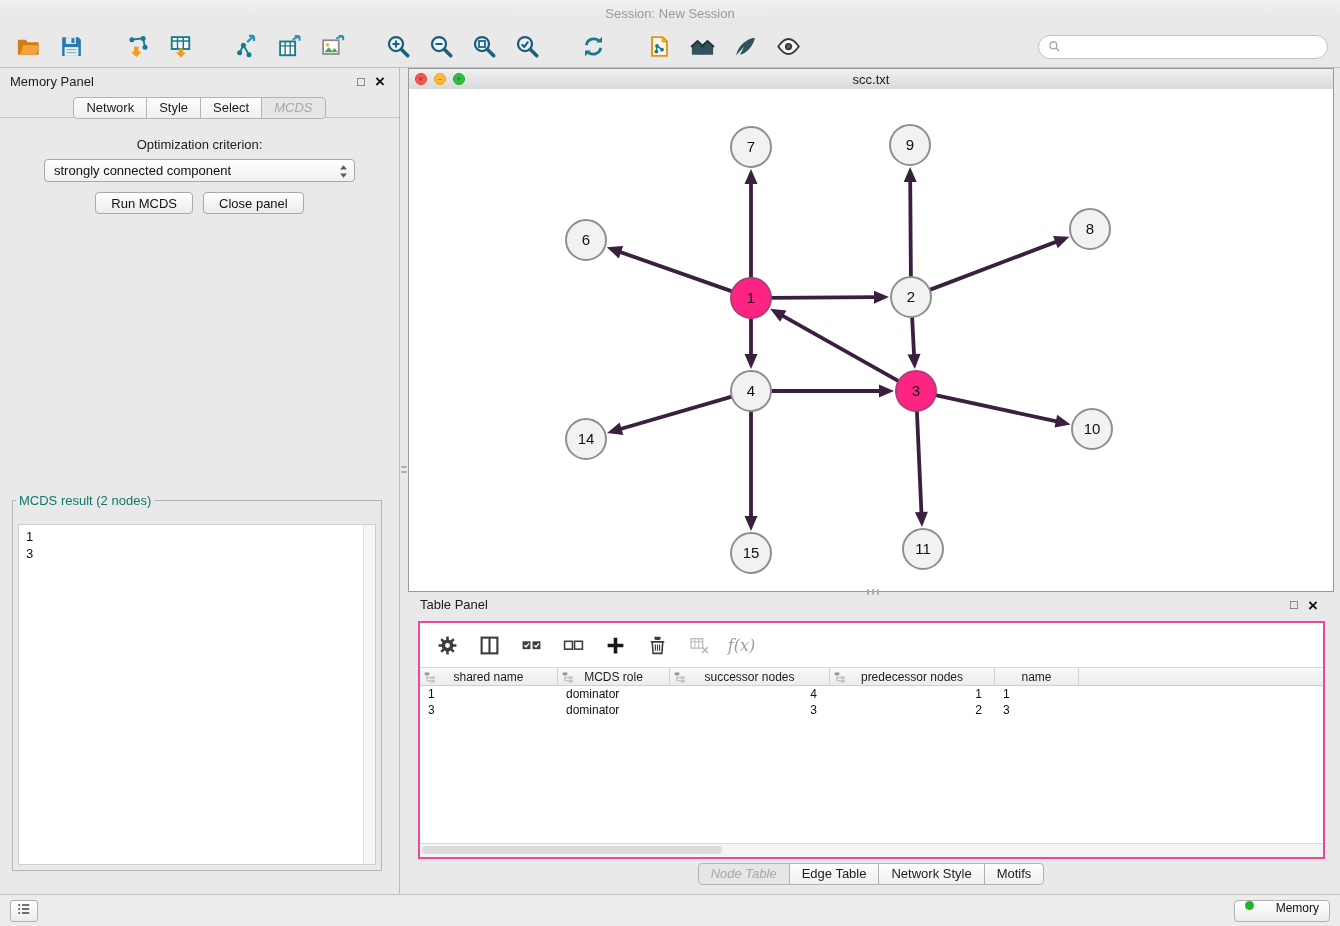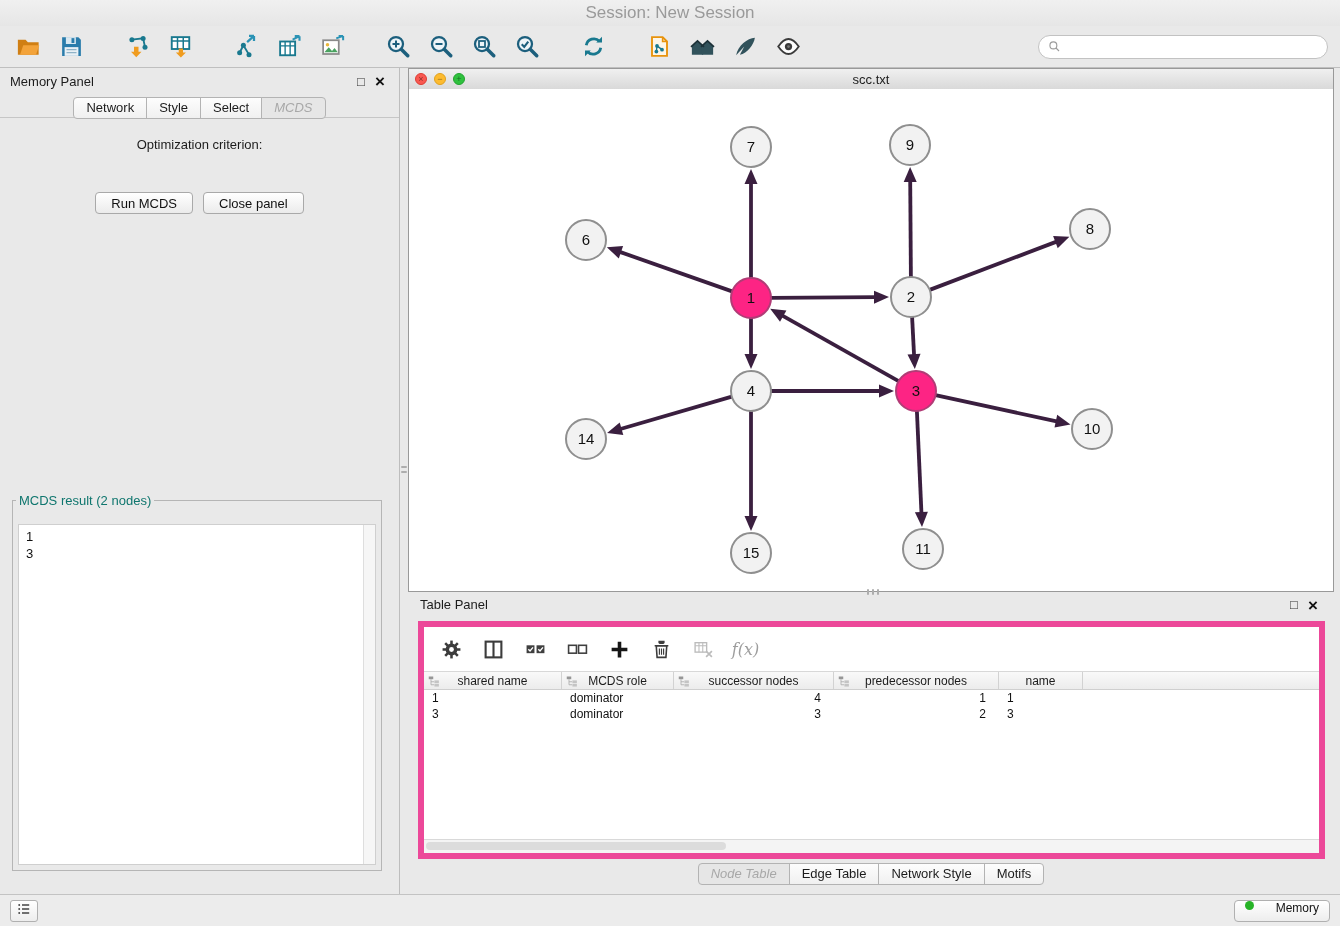--- a/index.html
+++ b/index.html
@@ -3,21 +3,21 @@
 <meta charset="utf-8">
 <style>
   html,body{margin:0;padding:0;}
   body{
     width:1340px;height:926px;position:relative;overflow:hidden;
     background:#e9e9e9;font-family:"Liberation Sans",sans-serif;color:#111;
   }
   
   .titlebar{position:absolute;top:0;left:0;width:100%;height:26px;
     background:linear-gradient(#f0f0f0,#e6e6e6);display:flex;align-items:center;justify-content:center;}
-  .titlebar-text{font-size:17px;color:#9a9a9a;}
+  .titlebar-text{font-size:13px;color:#9a9a9a;}
   
   .toolbar{position:absolute;top:26px;left:0;width:100%;height:42px;box-sizing:border-box;
     background:#e9e9e9;border-bottom:1px solid #bfbfbf;display:flex;align-items:center;padding:0 12px;}
   .toolbar-icons{display:flex;align-items:center;gap:11px;}
   .tb-btn{background:none;border:none;padding:2px;width:32px;height:32px;display:flex;align-items:center;justify-content:center;cursor:default;}
   .tb-btn svg{width:25px;height:25px;}
   .tb-sep{width:12px;height:1px;}
   .search-box{margin-left:auto;width:290px;height:24px;background:#fff;border:1px solid #c2c2c2;border-radius:12px;
     display:flex;align-items:center;padding:0 8px;box-sizing:border-box;}
   .search-icon-wrap{display:flex;align-items:center;margin-right:5px;}
@@ -67,21 +67,21 @@
   .splitter-v{position:absolute;left:400px;top:452px;width:8px;height:34px;display:flex;flex-direction:column;
     align-items:center;justify-content:center;gap:3px;cursor:col-resize;}
   .splitter-v span{width:6px;height:2px;background:#adadad;border-radius:1px;}
   .splitter-h{position:absolute;left:856px;top:588px;width:34px;height:8px;display:flex;
     align-items:center;justify-content:center;gap:3px;cursor:row-resize;}
   .splitter-h span{width:2px;height:6px;background:#adadad;border-radius:1px;}
   
   .table-panel{position:absolute;left:408px;top:597px;width:926px;height:291px;background:#e9e9e9;}
   .tp-header{height:24px;display:flex;align-items:flex-start;padding:0 12px;font-size:13px;color:#1c1c1c;}
   .tp-content{position:absolute;left:10px;right:9px;top:24px;height:238px;background:#fff;
-    border:6px solid #ec4899;box-sizing:border-box;overflow:hidden;}
+    border:2px solid #ec4899;box-sizing:border-box;overflow:hidden;}
   .tp-toolbar{height:44px;display:flex;align-items:center;padding:0 14px;gap:15px;}
   .tp-tool-btn{background:none;border:none;width:27px;height:27px;display:flex;align-items:center;justify-content:center;padding:0;cursor:default;}
   .tp-tool-btn svg{width:21px;height:21px;}
   .fx-text{font-family:"DejaVu Serif",serif;font-style:italic;font-size:16px;color:#9d9d9d;}
   .table-header-row{display:flex;height:19px;background:linear-gradient(#f9f9f9,#ececec);
     border-top:1px solid #d8d8d8;border-bottom:1px solid #cfcfcf;box-sizing:border-box;}
   .th{position:relative;display:flex;align-items:center;justify-content:center;font-size:12px;color:#1c1c1c;
     border-right:1px solid #d2d2d2;box-sizing:border-box;flex:none;cursor:default;}
   .th-icon{position:absolute;left:4px;top:3px;display:flex;}
   .th-icon svg{width:12px;height:12px;}
@@ -255,20 +255,29 @@
     <span class="panel-close">×</span>
   </div>
   <div class="cp-tabline"></div>
   <div class="cp-tabs tabs-row">
       <div class="tab">Network</div>
       <div class="tab">Style</div>
       <div class="tab">Select</div>
       <div class="tab active">MCDS</div>
     </div>
   <div class="cp-opt-label">Optimization criterion:</div>
+  <div class="cp-select">
+    <span>strongly connected component</span>
+    <span class="select-arrows">
+      <svg width="9" height="15" viewBox="0 0 9 15">
+          <path d="M4.5 1.2L8 5.4H1z" fill="#5a5a5a"></path>
+          <path d="M4.5 13.8L1 9.6h7z" fill="#5a5a5a"></path>
+        </svg>
+    </span>
+  </div>
   <div class="cp-buttons">
     <button class="btn">Run MCDS</button>
     <button class="btn">Close panel</button>
   </div>
   <fieldset class="cp-result">
     <legend>MCDS result (2 nodes)</legend>
     <div class="result-box">
       <div class="result-list">
           <div>1</div>
           <div>3</div>

